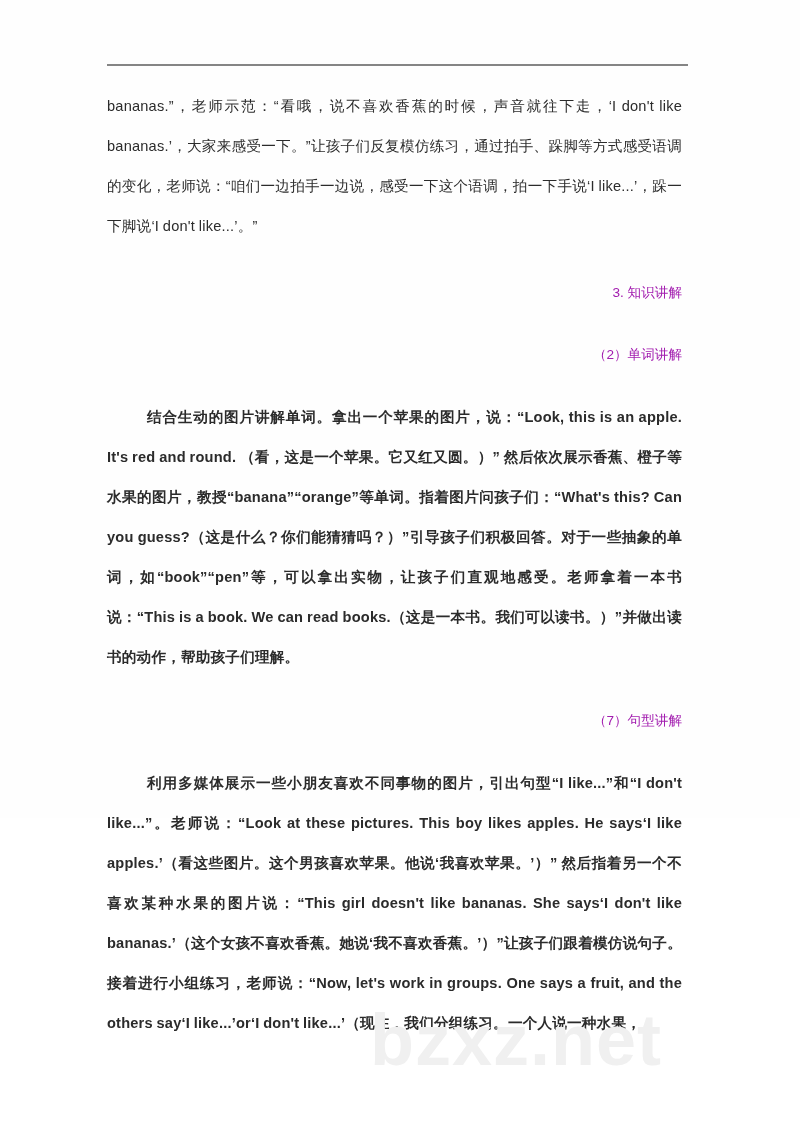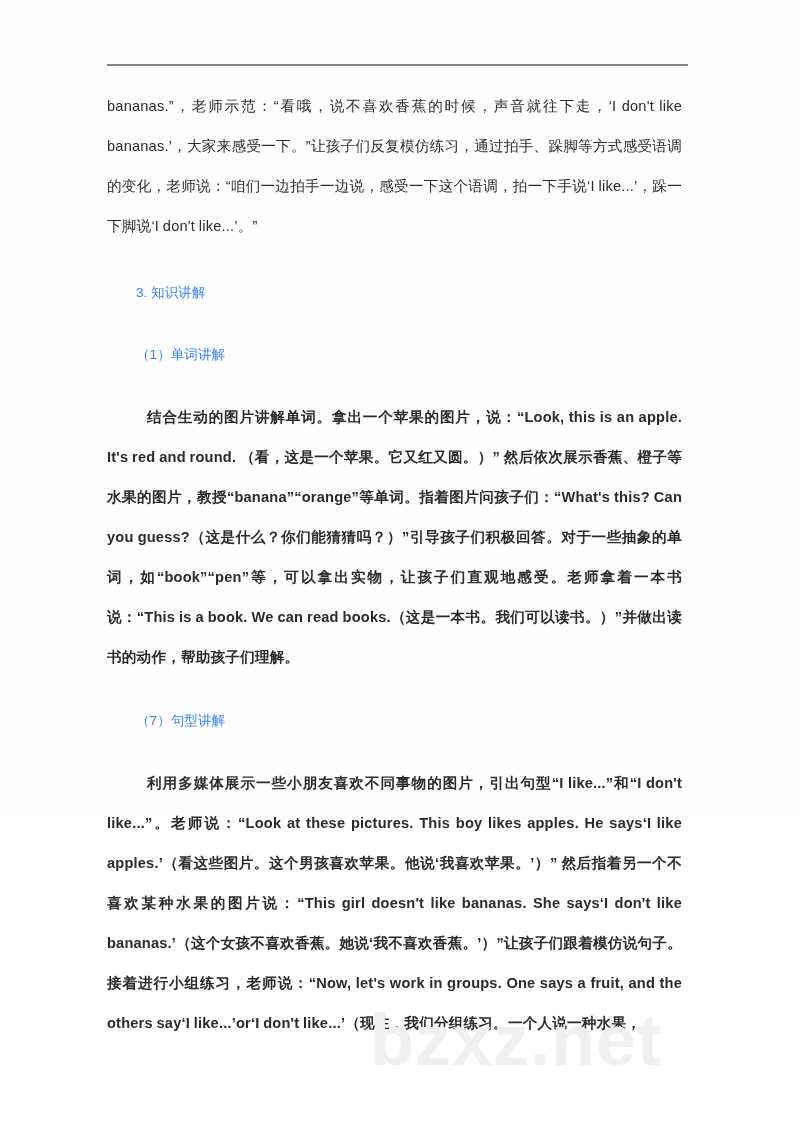--- a/index.html
+++ b/index.html
@@ -58,22 +58,22 @@
     text-indent: 40px;
     font-weight: bold;
   }
 
   
   p.heading {
     margin: 0;
     padding: 0;
     font-size: 13.6px;
     line-height: 40px;
-    color: #3b82f6;
-    text-align: left;
+    color: #a21caf;
+    text-align: right;
     text-indent: 29px;
     font-family: "Liberation Sans", "DejaVu Sans", sans-serif;
   }
 
   
   .gap-sm { height: 27px; }
   .gap-md { height: 22px; }
   .gap-lg { height: 24px; }
 
   
@@ -101,21 +101,21 @@
   <div class="content">
 
     <p class="para">bananas.”，老师示范：“看哦，说不喜欢香蕉的时候，声音就往下走，‘I don't like bananas.’，大家来感受一下。”让孩子们反复模仿练习，通过拍手、跺脚等方式感受语调的变化，老师说：“咱们一边拍手一边说，感受一下这个语调，拍一下手说‘I like...’，跺一下脚说‘I don't like...’。”</p>
 
     <div class="gap-sm"></div>
 
     <p class="heading">3. 知识讲解</p>
 
     <div class="gap-md"></div>
 
-    <p class="heading">（1）单词讲解</p>
+    <p class="heading">（2）单词讲解</p>
 
     <div class="gap-md"></div>
 
     <p class="para indent">结合生动的图片讲解单词。拿出一个苹果的图片，说：“Look, this is an apple. It's red and round. （看，这是一个苹果。它又红又圆。）” 然后依次展示香蕉、橙子等水果的图片，教授“banana”“orange”等单词。指着图片问孩子们：“What's this? Can you guess?（这是什么？你们能猜猜吗？）”引导孩子们积极回答。对于一些抽象的单词，如“book”“pen”等，可以拿出实物，让孩子们直观地感受。老师拿着一本书说：“This is a book. We can read books.（这是一本书。我们可以读书。）”并做出读书的动作，帮助孩子们理解。</p>
 
     <div class="gap-lg"></div>
 
     <p class="heading">（7）句型讲解</p>
 
     <div class="gap-md"></div>

